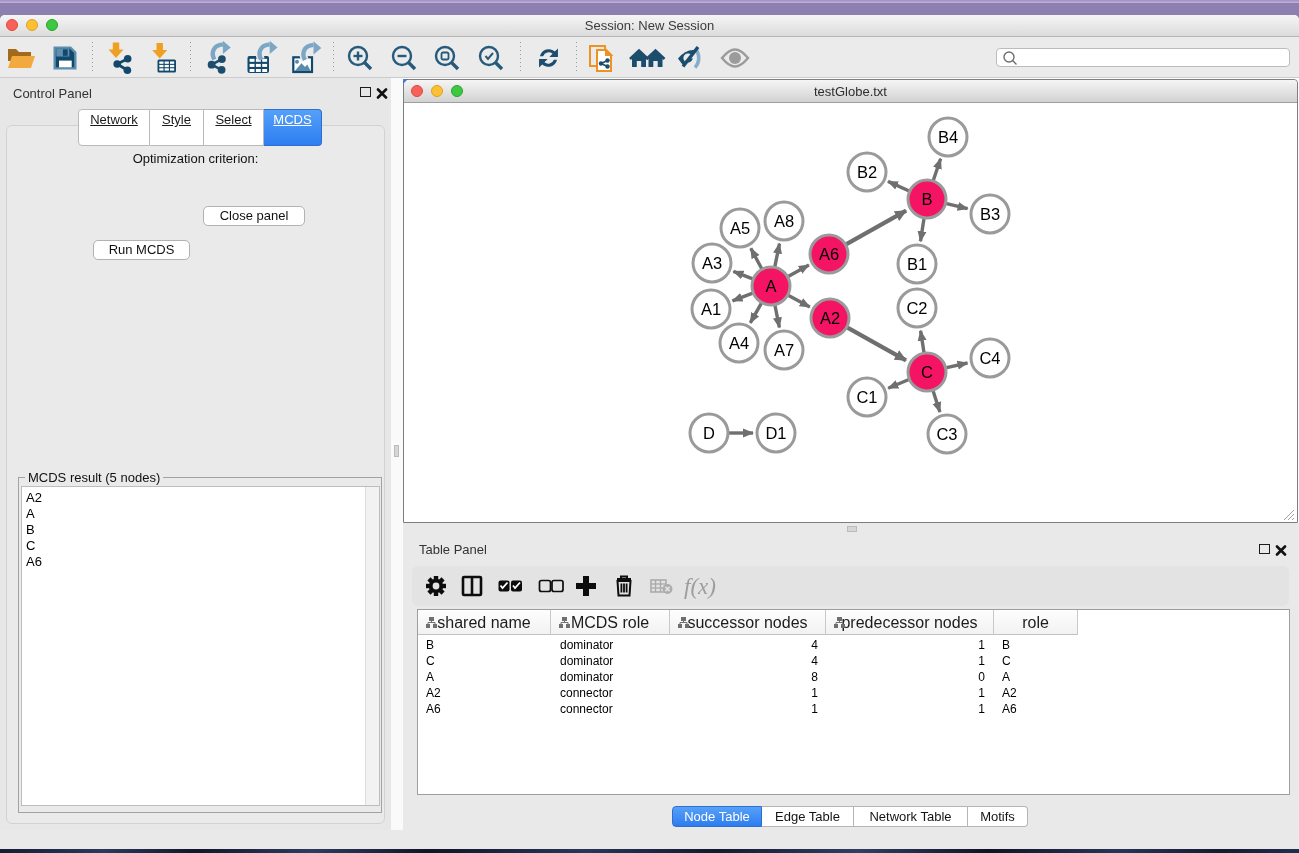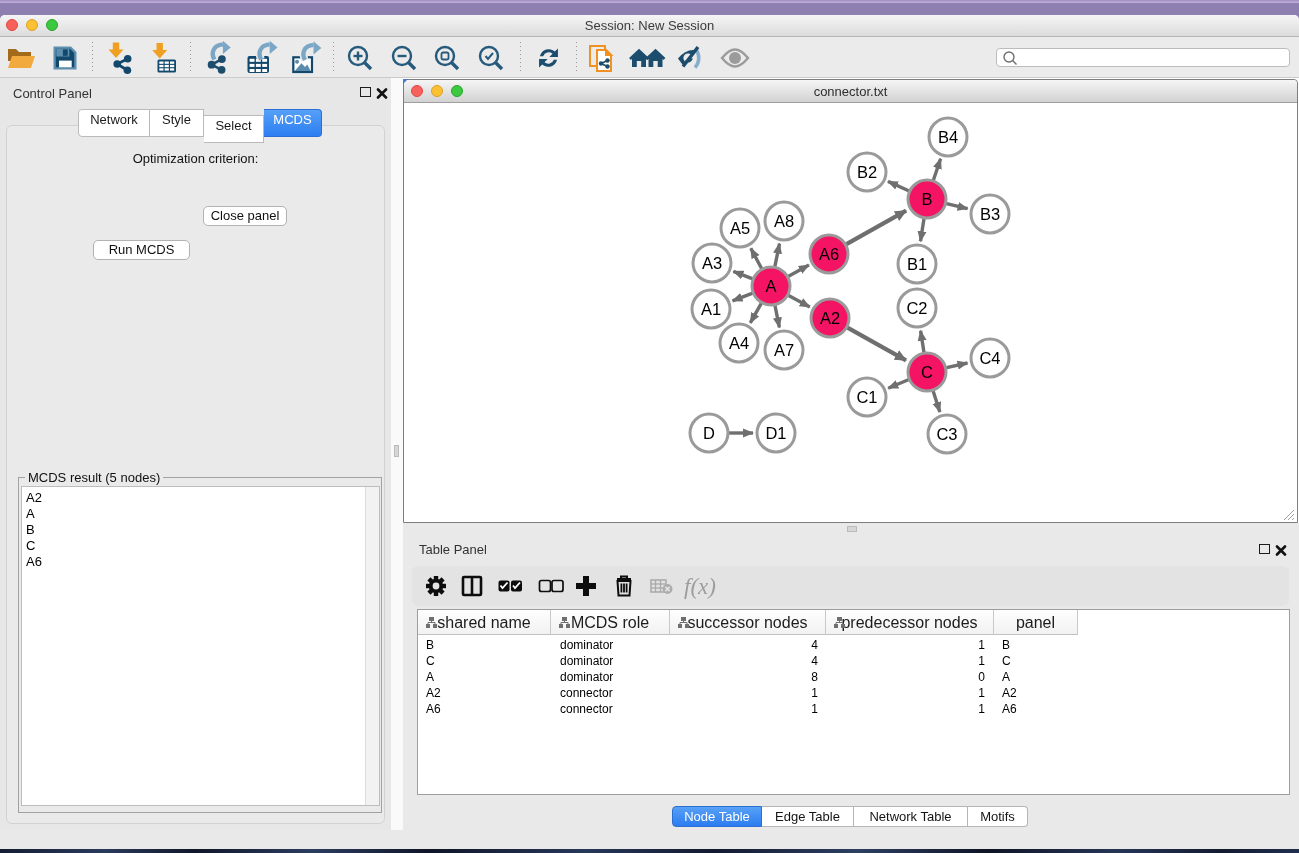--- a/index.html
+++ b/index.html
@@ -31,22 +31,22 @@
   background-image:linear-gradient(#9b9b9b 33%, rgba(255,255,255,0) 0%);
   background-size:1px 4px; background-repeat:repeat-y; }
 #searchbox { position:absolute; left:996px; top:11px; width:294px; height:19px; background:#fff;
   border:1px solid #bcbcbc; border-radius:4px; }
 
 
 #cpanel { left:0; top:63px; width:391px; height:752px; background:#e7e7e7; }
 #cpanel .hdr { position:absolute; left:13px; top:8px; font-size:13px; color:#333; }
 .wbox { position:absolute; width:11px; height:10px; border:1.6px solid #1d1d1d; background:transparent; }
 
-.tab { position:absolute; top:31px; z-index:3; height:28px; background:#fff; border:1px solid #bababa; border-left:none;
-  font-size:13px; color:#1a1a1a; text-align:center; line-height:19px; }
+.tab { position:absolute; top:31px; z-index:3; height:37px; background:#fff; border:1px solid #bababa; border-left:none;
+  font-size:13px; color:#1a1a1a; text-align:center; line-height:19px;text-decoration:underline; }
 .tab.first { border-left:1px solid #bababa; border-radius:4px 0 0 4px; }
 .tab.last  { border-radius:0 4px 4px 0; }
 .tab.sel   { background:linear-gradient(180deg,#55a0f8,#2d7ef1); color:#fff; border-color:#2d6fd0; }
 #cp-inner { position:absolute; left:6px; top:47px; width:379px; height:699px; background:#eaeaea;
   border:1px solid #d2d2d2; border-radius:6px; }
 #optlabel { position:absolute; left:0; width:100%; top:25px; text-align:center; font-size:13px; color:#111; }
 #dropdown { position:absolute; left:36px; top:47px; width:311px; height:20px; background:#fff;
   border:1px solid #b2b2b2; border-radius:5px; font-size:13px; color:#111; line-height:18px; padding-left:12px; }
 #dropdown .spin { position:absolute; right:-1px; top:-1px; width:19px; height:20px; border-radius:0 5px 5px 0;
   background:linear-gradient(180deg,#62a7fa,#2a71ee); }
@@ -281,26 +281,26 @@
   </div>
 
   <div class="abs" id="cpanel">
     <div class="hdr">Control Panel</div>
     <div class="wbox" style="left:360px; top:9px;"></div>
     <svg style="position:absolute;left:376px;top:9px;" width="12" height="12">
         <path d="M2,2.5 L10,10.5 M10,2.5 L2,10.5" stroke="#111" stroke-width="2.6" stroke-linecap="round"></path>
       </svg>
     <div class="tab first" style="left:78px; width:72px;">Network</div>
     <div class="tab" style="left:150px; width:54px;">Style</div>
-    <div class="tab" style="left:204px; width:60px;margin-top:6px;">Select</div>
+    <div class="tab" style="left:204px; width:60px;">Select</div>
     <div class="tab last sel" style="left:264px; width:58px;">MCDS</div>
     <div id="cp-inner">
       <div id="optlabel">Optimization criterion:</div>
       <div class="btn" style="left:86px; width:97px;margin-top:34px;">Run MCDS</div>
-      <div class="btn" style="left:196px; width:84px;">Close panel</div>
+      <div class="btn" style="left:196px; width:102px;">Close panel</div>
       <div id="mcdsfs">
         <div class="leg">MCDS result (5 nodes)</div>
         <div id="mcdslist">
           <div class="sb"></div>
           <div class="it" style="top:3px;">A2</div>
           <div class="it" style="top:19px;">A</div>
           <div class="it" style="top:35px;">B</div>
           <div class="it" style="top:51px;">C</div>
           <div class="it" style="top:67px;">A6</div>
         </div>
@@ -314,21 +314,21 @@
   <div class="abs" id="rightarea"></div>
 
   <div class="abs" id="netwin">
     <svg width="5" height="5" style="position:absolute;left:-1px;top:-1px;z-index:5;">
         <path d="M0,0 L5,0 L0,5 Z" fill="#3b6fd4" opacity="0.9"></path>
       </svg>
     <div class="bar">
       <div class="tl t1"></div>
         <div class="tl t2"></div>
         <div class="tl t3"></div>
-      <div class="ttl">connector.txt</div>
+      <div class="ttl">testGlobe.txt</div>
     </div>
     <svg id="graph" width="893" height="419" viewBox="0 0 893 419" style="position:absolute; left:0; top:24px;">
       <defs>
         <marker id="arr" markerWidth="14" markerHeight="12" refX="10" refY="5" orient="auto" markerUnits="userSpaceOnUse">
           <path d="M0,0.5 L11,5 L0,9.5 Z" fill="#6f6f6f"></path>
         </marker>
         <marker id="arrB" markerWidth="16" markerHeight="14" refX="11" refY="5.5" orient="auto" markerUnits="userSpaceOnUse">
           <path d="M0,0 L12,5.5 L0,11 Z" fill="#6f6f6f"></path>
         </marker>
       </defs>
@@ -477,21 +477,21 @@
 
         <text x="272" y="28" font-family="Liberation Serif, serif" font-style="italic" font-size="23" fill="#9d9d9d">f(x)</text>
       </svg>
     </div>
     <div id="ttable">
 
       <div class="th" style="left:0; width:133px;">shared name</div>
       <div class="th" style="left:133px; width:119px;">MCDS role</div>
       <div class="th" style="left:252px; width:156px;">successor nodes</div>
       <div class="th" style="left:408px; width:168px;">predecessor nodes</div>
-      <div class="th" style="left:576px; width:84px;">panel</div>
+      <div class="th" style="left:576px; width:84px;">role</div>
       <svg width="871" height="25" style="position:absolute; left:0; top:0;">
         <g fill="#6f6f6f">
           <g transform="translate(8,7)">
               <rect x="3" y="0" width="5" height="4"></rect>
               <rect x="0" y="7" width="4" height="4"></rect>
               <rect x="7" y="7" width="4" height="4"></rect>
               <path d="M5.5,4 L5.5,6 M2,7 L2,5.5 L9,5.5 L9,7" stroke="#6f6f6f" fill="none"></path>
             </g>
           <g transform="translate(141,7)">
               <rect x="3" y="0" width="5" height="4"></rect>

